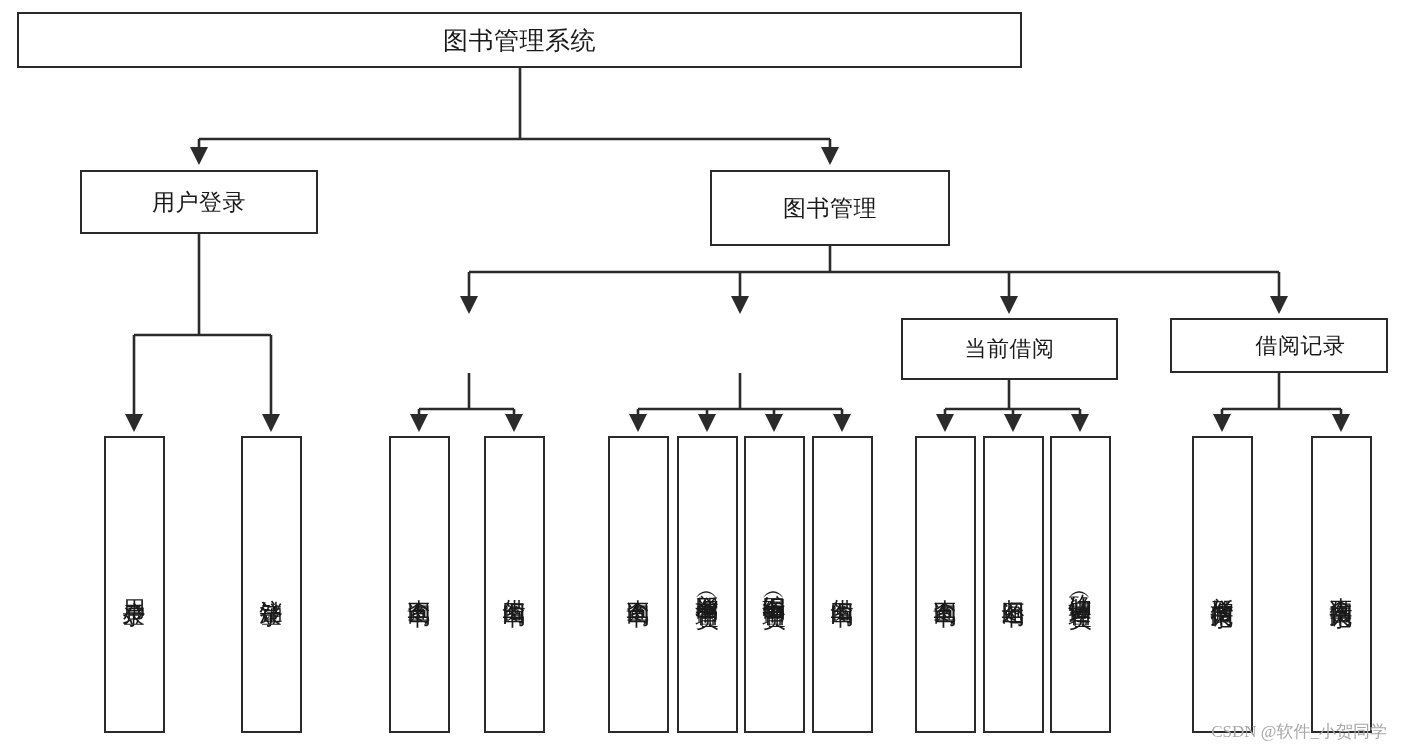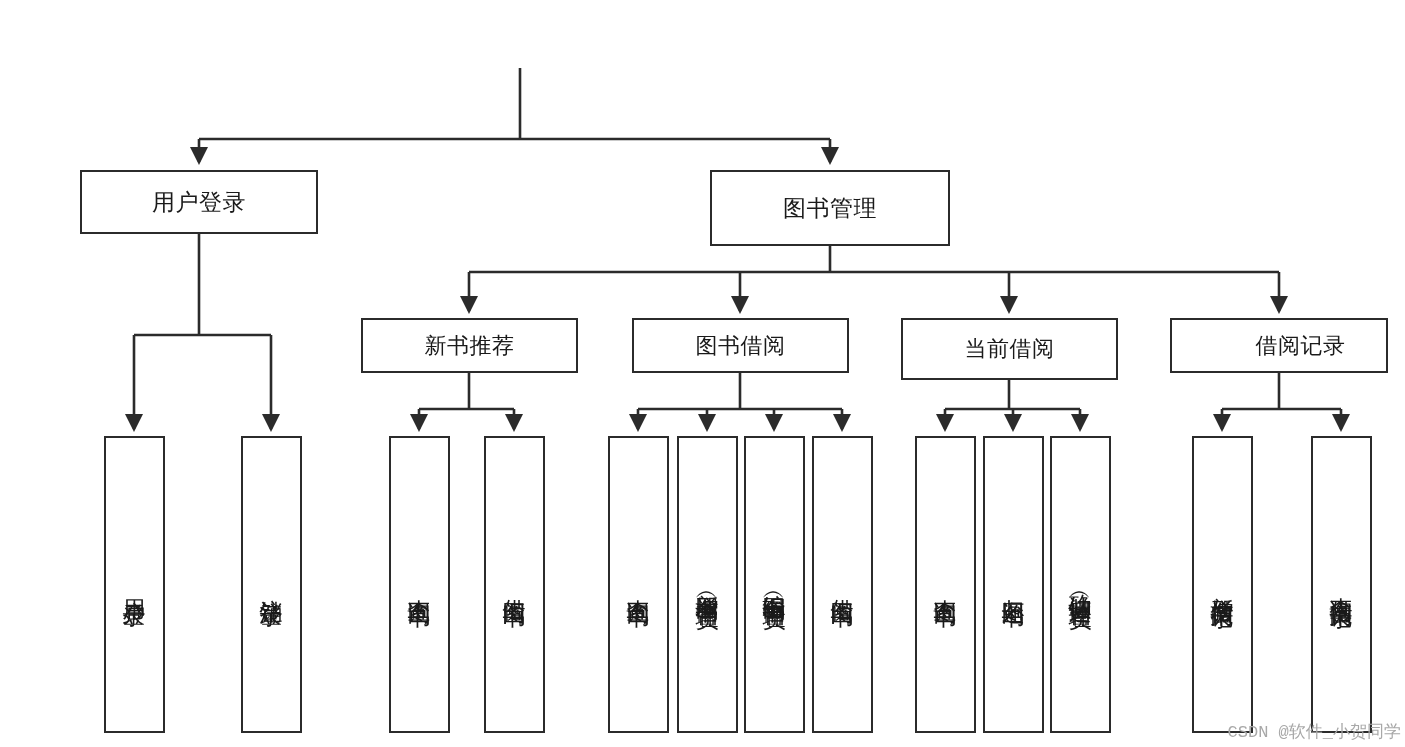--- a/index.html
+++ b/index.html
@@ -56,27 +56,27 @@
     writing-mode: vertical-rl;
     text-orientation: upright;
     font-size: 23px;
     line-height: 1.22;
     letter-spacing: 2px;
     white-space: nowrap;
     max-height: 100%;
   }
   #watermark {
     position: absolute;
-    right: 4px;
+    right: 18px;
     bottom: 4px;
     font-size: 17px;
     color: #a8a8a8;
     z-index: 5;
     white-space: nowrap;
-    font-family: Liberation Mono, monospace;
+    font-family: Liberation Serif, serif;
   }
 </style>
 </head>
 <body>
 
 <div id="diagram-root">
 
   <svg id="wires" viewBox="0 0 1405 747" width="1405" height="747" aria-hidden="true">
     <defs>
       <marker id="arrow" viewBox="0 0 12 12" refX="10" refY="6" markerWidth="7" markerHeight="7" orient="auto-start-reverse">
@@ -120,34 +120,31 @@
       <path d="M 1013 409 L 1013 429" marker-end="url(#arrow)"></path>
       <path d="M 1080 409 L 1080 429" marker-end="url(#arrow)"></path>
 
       <path d="M 1279 373 L 1279 409"></path>
       <path d="M 1222 409 L 1341 409"></path>
       <path d="M 1222 409 L 1222 429" marker-end="url(#arrow)"></path>
       <path d="M 1341 409 L 1341 429" marker-end="url(#arrow)"></path>
     </g>
   </svg>
 
+  <div class="node root" style="left:17px; top:12px; width:1005px; height:56px;">
+    <span class="label">图书管理系统</span>
+  </div>
 
   <div class="node l1" style="left:80px; top:170px; width:238px; height:64px;">
     <span class="label">用户登录</span>
   </div>
   <div class="node l1" style="left:710px; top:170px; width:240px; height:76px;">
     <span class="label">图书管理</span>
   </div>
 
-  <div class="node l2" style="left:361px; top:318px; width:217px; height:55px;">
-    <span class="label">新书推荐</span>
-  </div>
-  <div class="node l2" style="left:632px; top:318px; width:217px; height:55px;">
-    <span class="label">图书借阅</span>
-  </div>
   <div class="node l2" style="left:901px; top:318px; width:217px; height:62px;">
     <span class="label">当前借阅</span>
   </div>
   <div class="node l2" style="left:1170px; top:318px; width:218px; height:55px;padding-left:43px;">
     <span class="label">借阅记录</span>
   </div>
 
   <div class="node leaf" style="left:104px; top:436px; width:61px; height:297px;">
     <span class="label">用户登录</span>
   </div>

